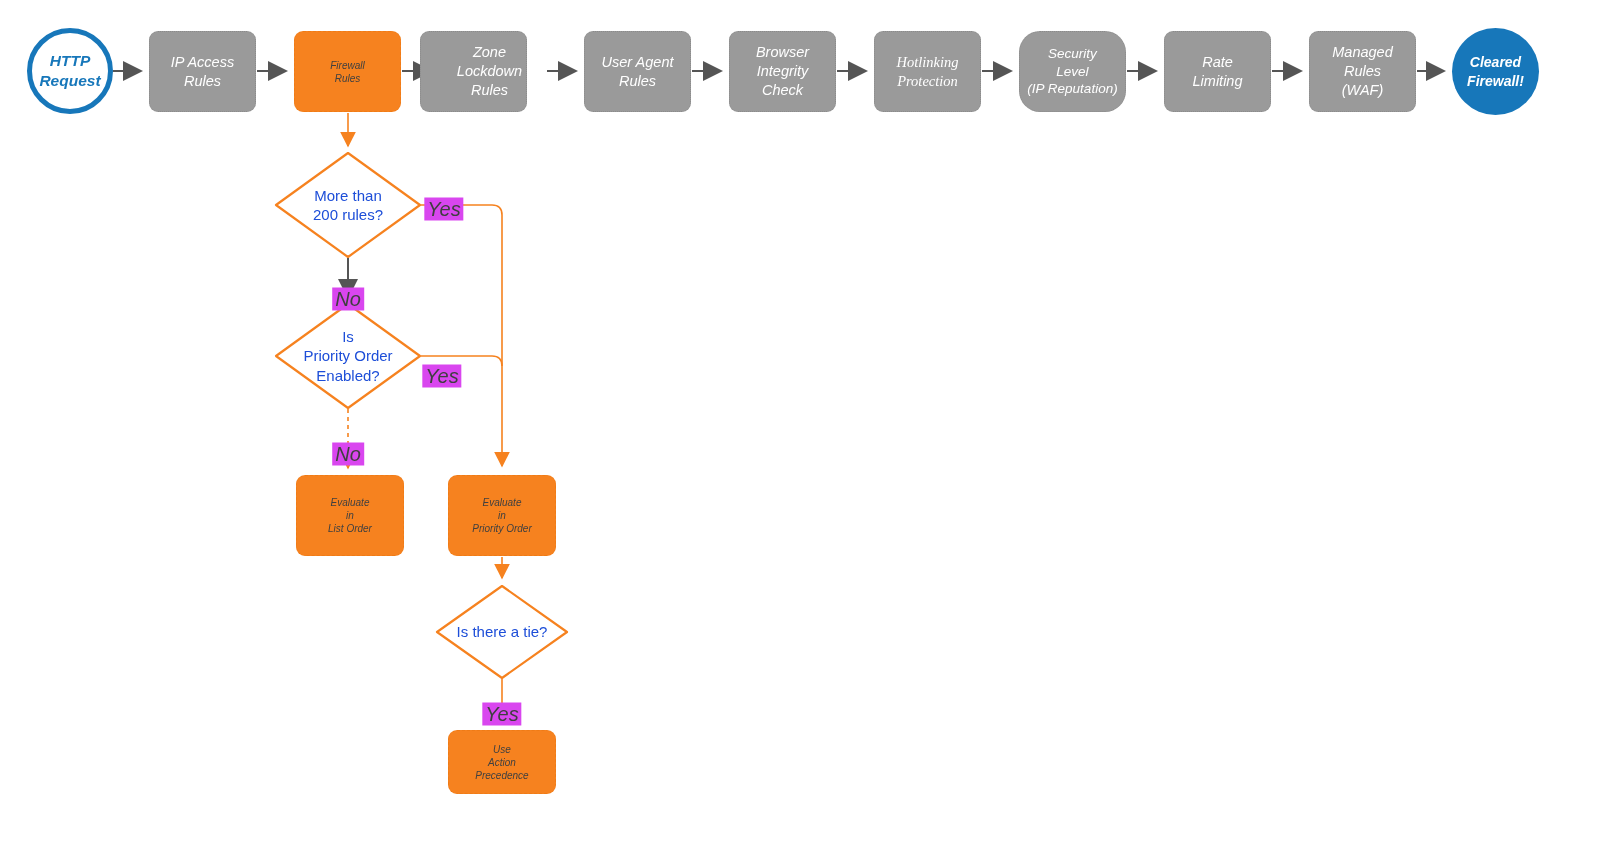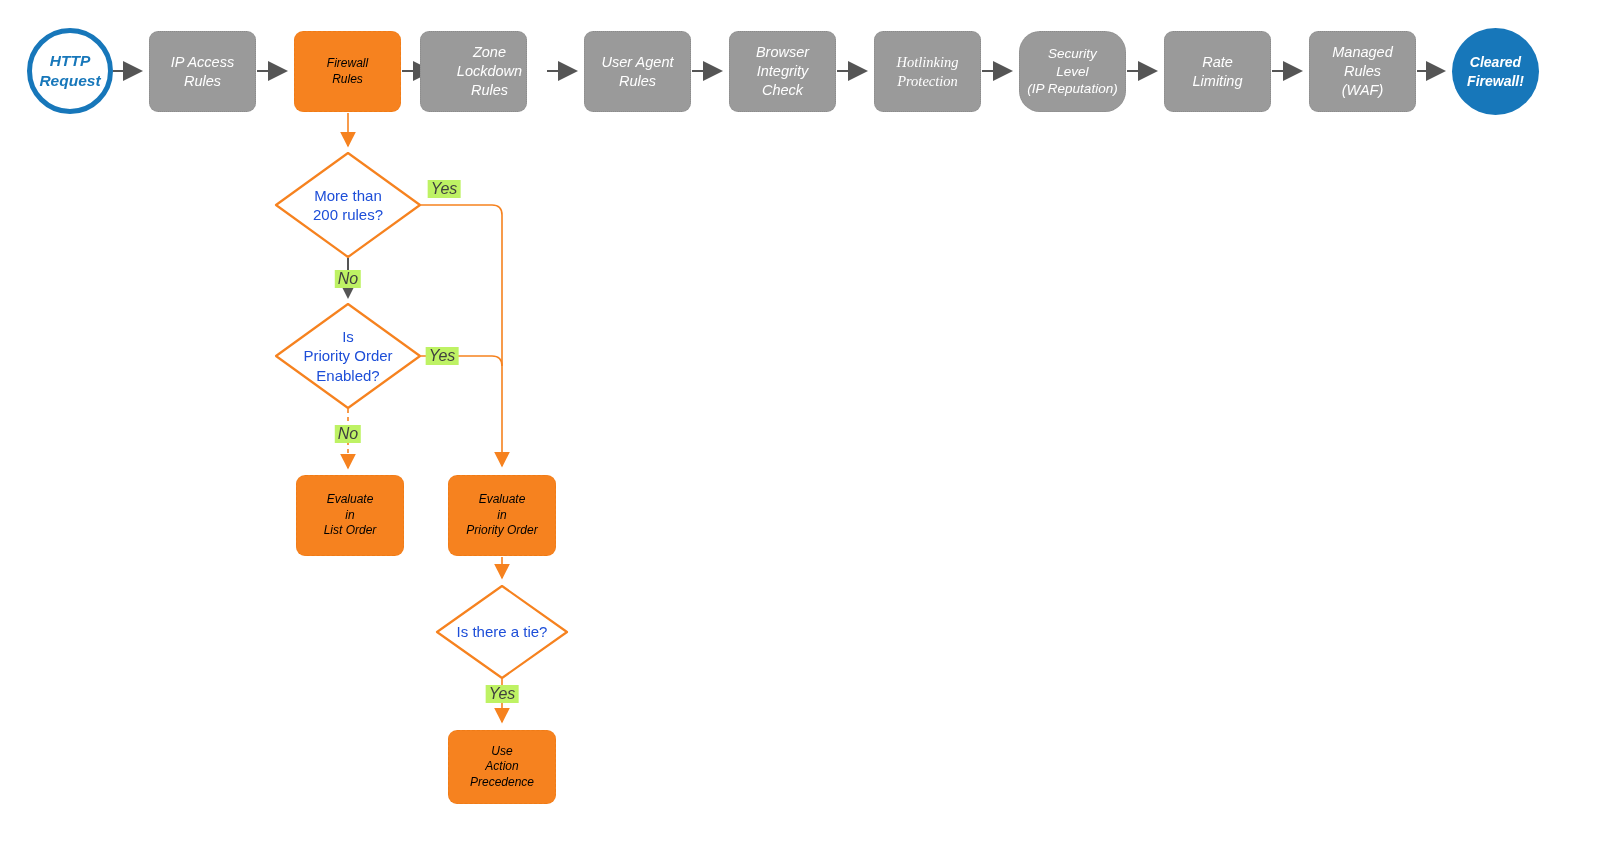--- a/index.html
+++ b/index.html
@@ -19,35 +19,35 @@
 
   
   .node{position:absolute;display:flex;align-items:center;justify-content:center;
         text-align:center;white-space:pre-line;box-sizing:border-box;line-height:1.3;}
   .pill{
     width:107px;height:81px;border-radius:9px;background:var(--gray);
     border:1px dotted #8b8b8b;color:#ffffff;font-style:italic;font-size:14.5px;
   }
   .orange-box{
     border-radius:9px;background:var(--orange);border:1px dashed #ef7b16;
-    color:#000000;font-style:italic;font-size:12px;
+    color:#404040;font-style:italic;font-size:10px;
   }
   .circle-start{
     width:86px;height:86px;border-radius:50%;background:#ffffff;
     border:5px solid var(--blue);color:var(--blue);
     font-weight:bold;font-style:italic;font-size:15.5px;
   }
   .circle-end{
     width:87px;height:87px;border-radius:50%;background:var(--blue);
     color:#ffffff;font-weight:bold;font-style:italic;font-size:14px;
   }
   .diamond-text{color:#1d4ed8;font-size:15px;}
   .edge-label{
-    position:absolute;color:#3f3f3f;font-style:italic;font-size:16px;
-    background:#bef264;padding:0 3px;transform:translate(-50%,-50%);
+    position:absolute;color:#3f3f3f;font-style:italic;font-size:20px;
+    background:#d946ef;padding:0 3px;transform:translate(-50%,-50%);margin-top:20px;
   }
 </style>
 </head>
 <body>
 
 <div class="stage">
 
   <svg class="wires" viewBox="0 0 1600 858">
     <defs>
       <marker id="m-gray" viewBox="0 0 10 10" refX="9" refY="5" markerWidth="10" markerHeight="10" orient="auto">
@@ -116,21 +116,21 @@
 Priority Order
 Enabled?</div>
   <div class="node diamond-text" style="left:437px;top:586px;width:130px;height:92px;">Is there a tie?</div>
 
   <div class="node orange-box" style="left:296px;top:475px;width:108px;height:81px;">Evaluate
 in
 List Order</div>
   <div class="node orange-box" style="left:448px;top:475px;width:108px;height:81px;">Evaluate
 in
 Priority Order</div>
-  <div class="node orange-box" style="left:448px;top:730px;width:108px;height:74px;">Use
+  <div class="node orange-box" style="left:448px;top:730px;width:108px;height:64px;">Use
 Action
 Precedence</div>
 
   <div class="edge-label" style="left:444px;top:189px;">Yes</div>
   <div class="edge-label" style="left:348px;top:279px;">No</div>
   <div class="edge-label" style="left:442px;top:356px;">Yes</div>
   <div class="edge-label" style="left:348px;top:434px;">No</div>
   <div class="edge-label" style="left:502px;top:694px;">Yes</div>
 
 </div>

